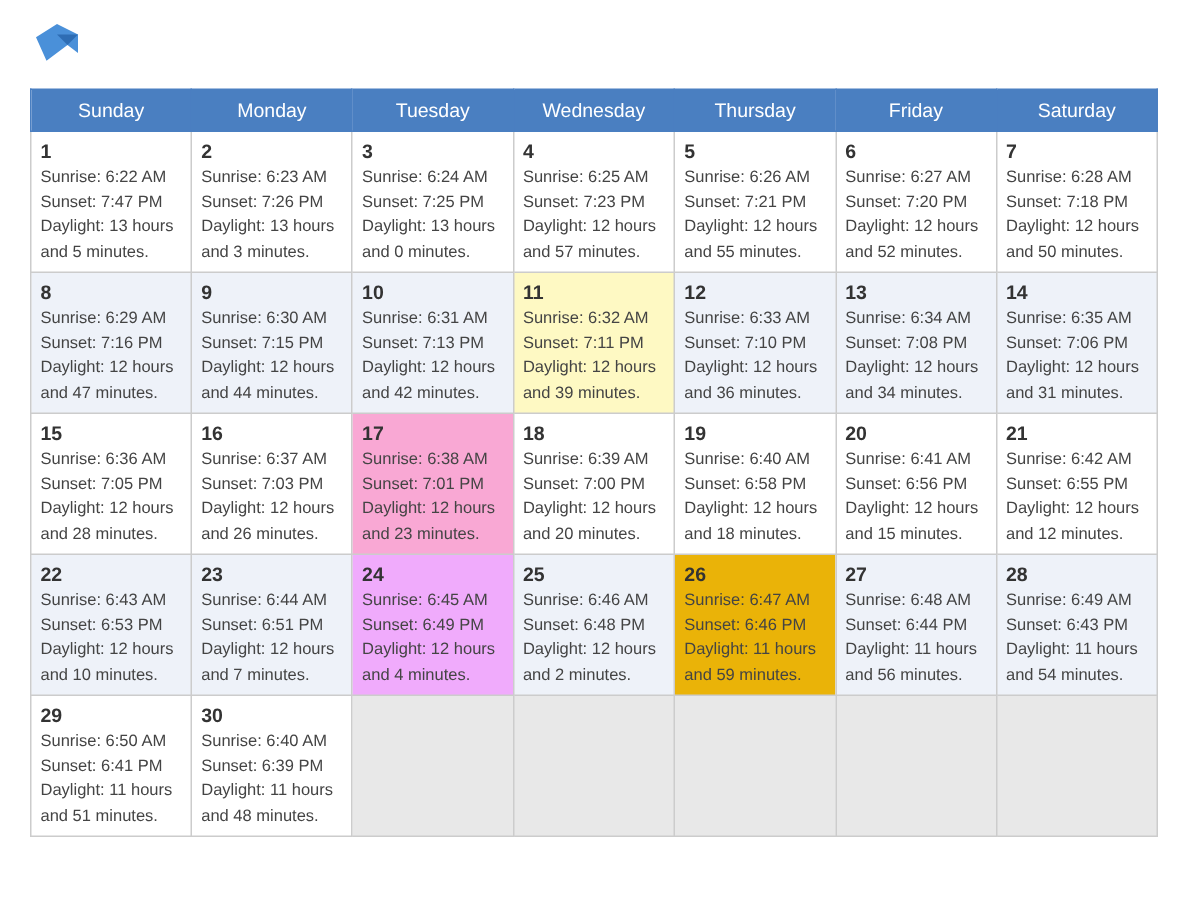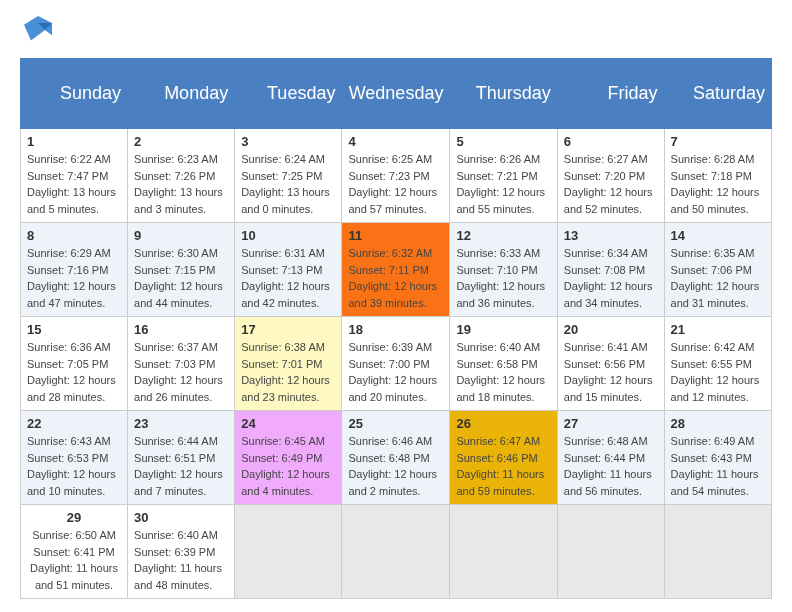--- a/index.html
+++ b/index.html
@@ -51,23 +51,23 @@
       color: #555;
     }
     .calendar {
       width: 100%;
       border-collapse: collapse;
       font-size: 11px;
     }
     .calendar th {
       background-color: #4a7fc1;
       color: #fff;
-      padding: 24px 6px;
-      text-align: right;
-      font-size: 18px;
+      padding: 6px 6px;
+      text-align: center;
+      font-size: 13px;
       font-weight: normal;
       border: 1px solid #4a7fc1;
     }
     .calendar td {
       border: 1px solid #ccc;
       padding: 5px 6px;
       vertical-align: top;
       width: 108px;
       min-height: 80px;
     }
@@ -204,21 +204,21 @@
           </div>
         </td>
         <td style="background-color: rgb(238, 242, 249);">
           <span class="day-number">10</span>
           <div class="day-detail">
             <div>Sunrise: 6:31 AM</div>
             <div>Sunset: 7:13 PM</div>
             <div>Daylight: 12 hours and 42 minutes.</div>
           </div>
         </td>
-        <td style="background-color: #f97316;">
+        <td style="background-color: #fef9c3;">
           <span class="day-number">11</span>
           <div class="day-detail">
             <div>Sunrise: 6:32 AM</div>
             <div>Sunset: 7:11 PM</div>
             <div>Daylight: 12 hours and 39 minutes.</div>
           </div>
         </td>
         <td style="background-color: rgb(238, 242, 249);">
           <span class="day-number">12</span>
           <div class="day-detail">
@@ -254,21 +254,21 @@
           </div>
         </td>
         <td style="background-color: rgb(255, 255, 255);">
           <span class="day-number">16</span>
           <div class="day-detail">
             <div>Sunrise: 6:37 AM</div>
             <div>Sunset: 7:03 PM</div>
             <div>Daylight: 12 hours and 26 minutes.</div>
           </div>
         </td>
-        <td style="background-color: #fef9c3;">
+        <td style="background-color: #f9a8d4;">
           <span class="day-number">17</span>
           <div class="day-detail">
             <div>Sunrise: 6:38 AM</div>
             <div>Sunset: 7:01 PM</div>
             <div>Daylight: 12 hours and 23 minutes.</div>
           </div>
         </td>
         <td style="background-color: rgb(255, 255, 255);">
           <span class="day-number">18</span>
           <div class="day-detail">
@@ -354,21 +354,21 @@
         <td style="background-color: rgb(238, 242, 249);">
           <span class="day-number">28</span>
           <div class="day-detail">
             <div>Sunrise: 6:49 AM</div>
             <div>Sunset: 6:43 PM</div>
             <div>Daylight: 11 hours and 54 minutes.</div>
           </div>
         </td>
       </tr>
       <tr>
-        <td style="background-color: rgb(255, 255, 255); text-align: center;">
+        <td style="background-color: rgb(255, 255, 255);">
           <span class="day-number">29</span>
           <div class="day-detail">
             <div>Sunrise: 6:50 AM</div>
             <div>Sunset: 6:41 PM</div>
             <div>Daylight: 11 hours and 51 minutes.</div>
           </div>
         </td>
         <td style="background-color: rgb(255, 255, 255);">
           <span class="day-number">30</span>
           <div class="day-detail">

